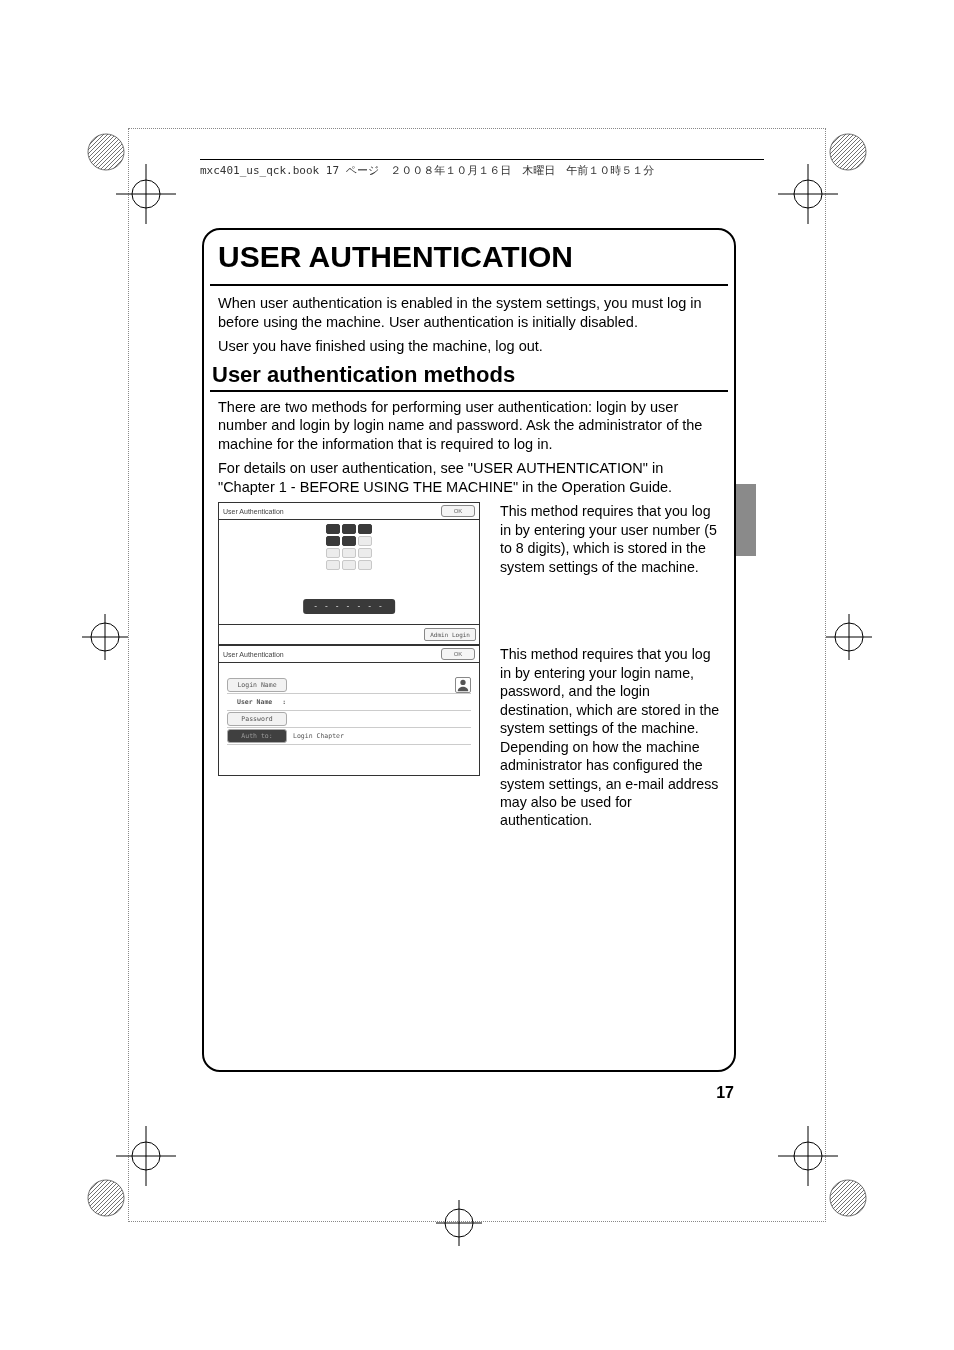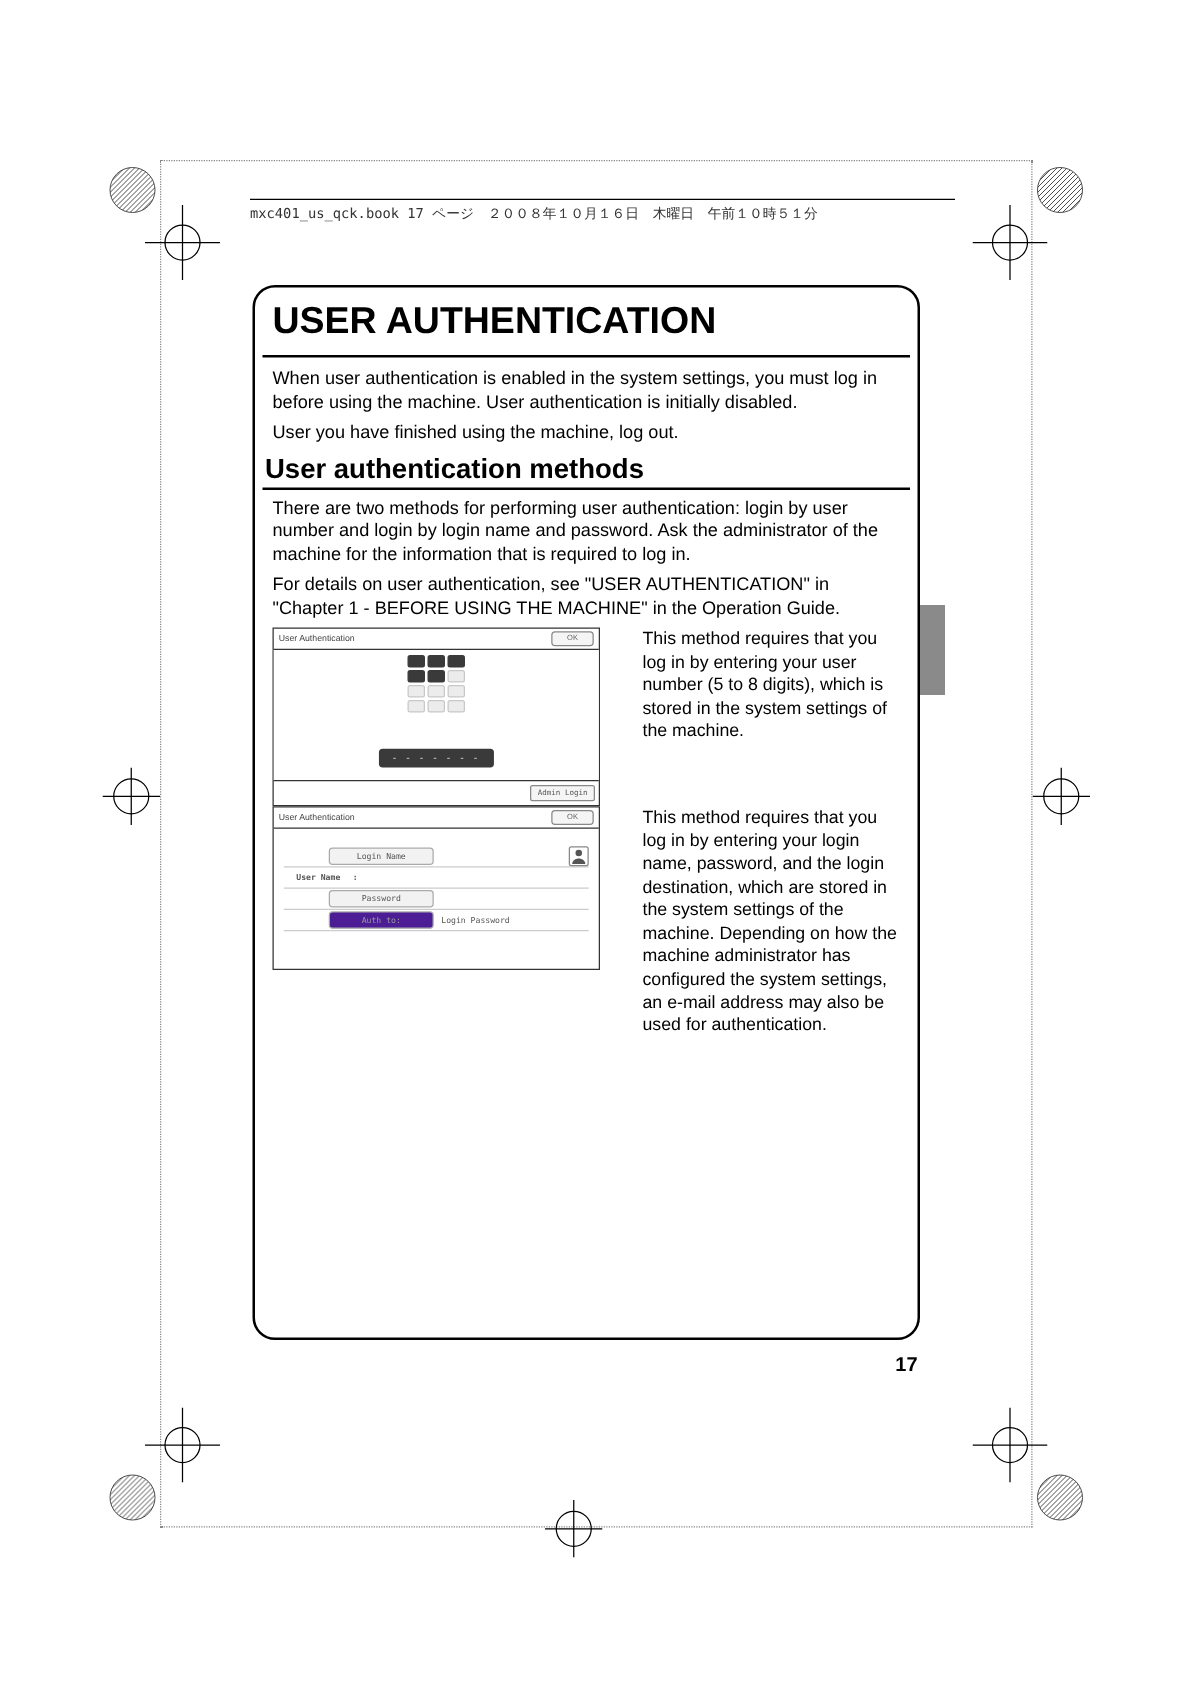--- a/index.html
+++ b/index.html
@@ -111,21 +111,20 @@
     width: 260px;
     border: 1px solid #333;
     background: #fff;
     flex: 0 0 260px;
     margin-right: 20px;
   }
   .desc {
     font-size: 14.2px;
     line-height: 1.3;
     flex: 1;
-    margin-left: 14px;
   }
 
   
   .tab {
     position: absolute;
     right: -22px;
     top: 254px;
     width: 20px;
     height: 72px;
     background: #8a8a8a;
@@ -232,26 +231,25 @@
     height: 16px;
     display: flex;
     align-items: center;
     position: relative;
   }
   .s2-btn {
     display: inline-block;
     border: 1px solid #aaa;
     border-radius: 3px;
     background: #f2f2f2;
-    padding: 2px 18px;
+    padding: 2px 6px;
     font-size: 6.5px;
     color: #555;
     width: 46px;
     text-align: center;
-    margin-left: 36px;
   }
   .s2-uname { margin-left: 10px; font-size: 6.5px; font-weight: bold; }
   .s2-person {
     position: absolute;
     right: 0;
     top: 0;
     width: 14px;
     height: 14px;
     border: 1px solid #888;
     border-radius: 2px;
@@ -341,22 +339,22 @@
               </span>
             </div>
             <div class="s2-line">
               <span class="s2-uname">User Name</span>
               <span class="s2-uname">:</span>
             </div>
             <div class="s2-line">
               <span class="s2-btn">Password</span>
             </div>
             <div class="s2-line">
-              <span class="s2-btn" style="background:#4c1d95;color:#9a9a9a;margin-right:6px">Auth to:</span>
-              <span style="font-size:6.5px">Login Password</span>
+              <span class="s2-btn" style="background:#404040;color:#9a9a9a;margin-right:6px">Auth to:</span>
+              <span style="font-size:6.5px">Login Chapter</span>
             </div>
             <div style="height:20px"></div>
           </div>
         </div>
         <div class="desc">This method requires that you log in by entering your login name, password, and the login destination, which are stored in the system settings of the machine. Depending on how the machine administrator has configured the system settings, an e-mail address may also be used for authentication.</div>
       </div>
     </div>
 
     <div class="tab"></div>
     <div class="pagenum">17</div>

